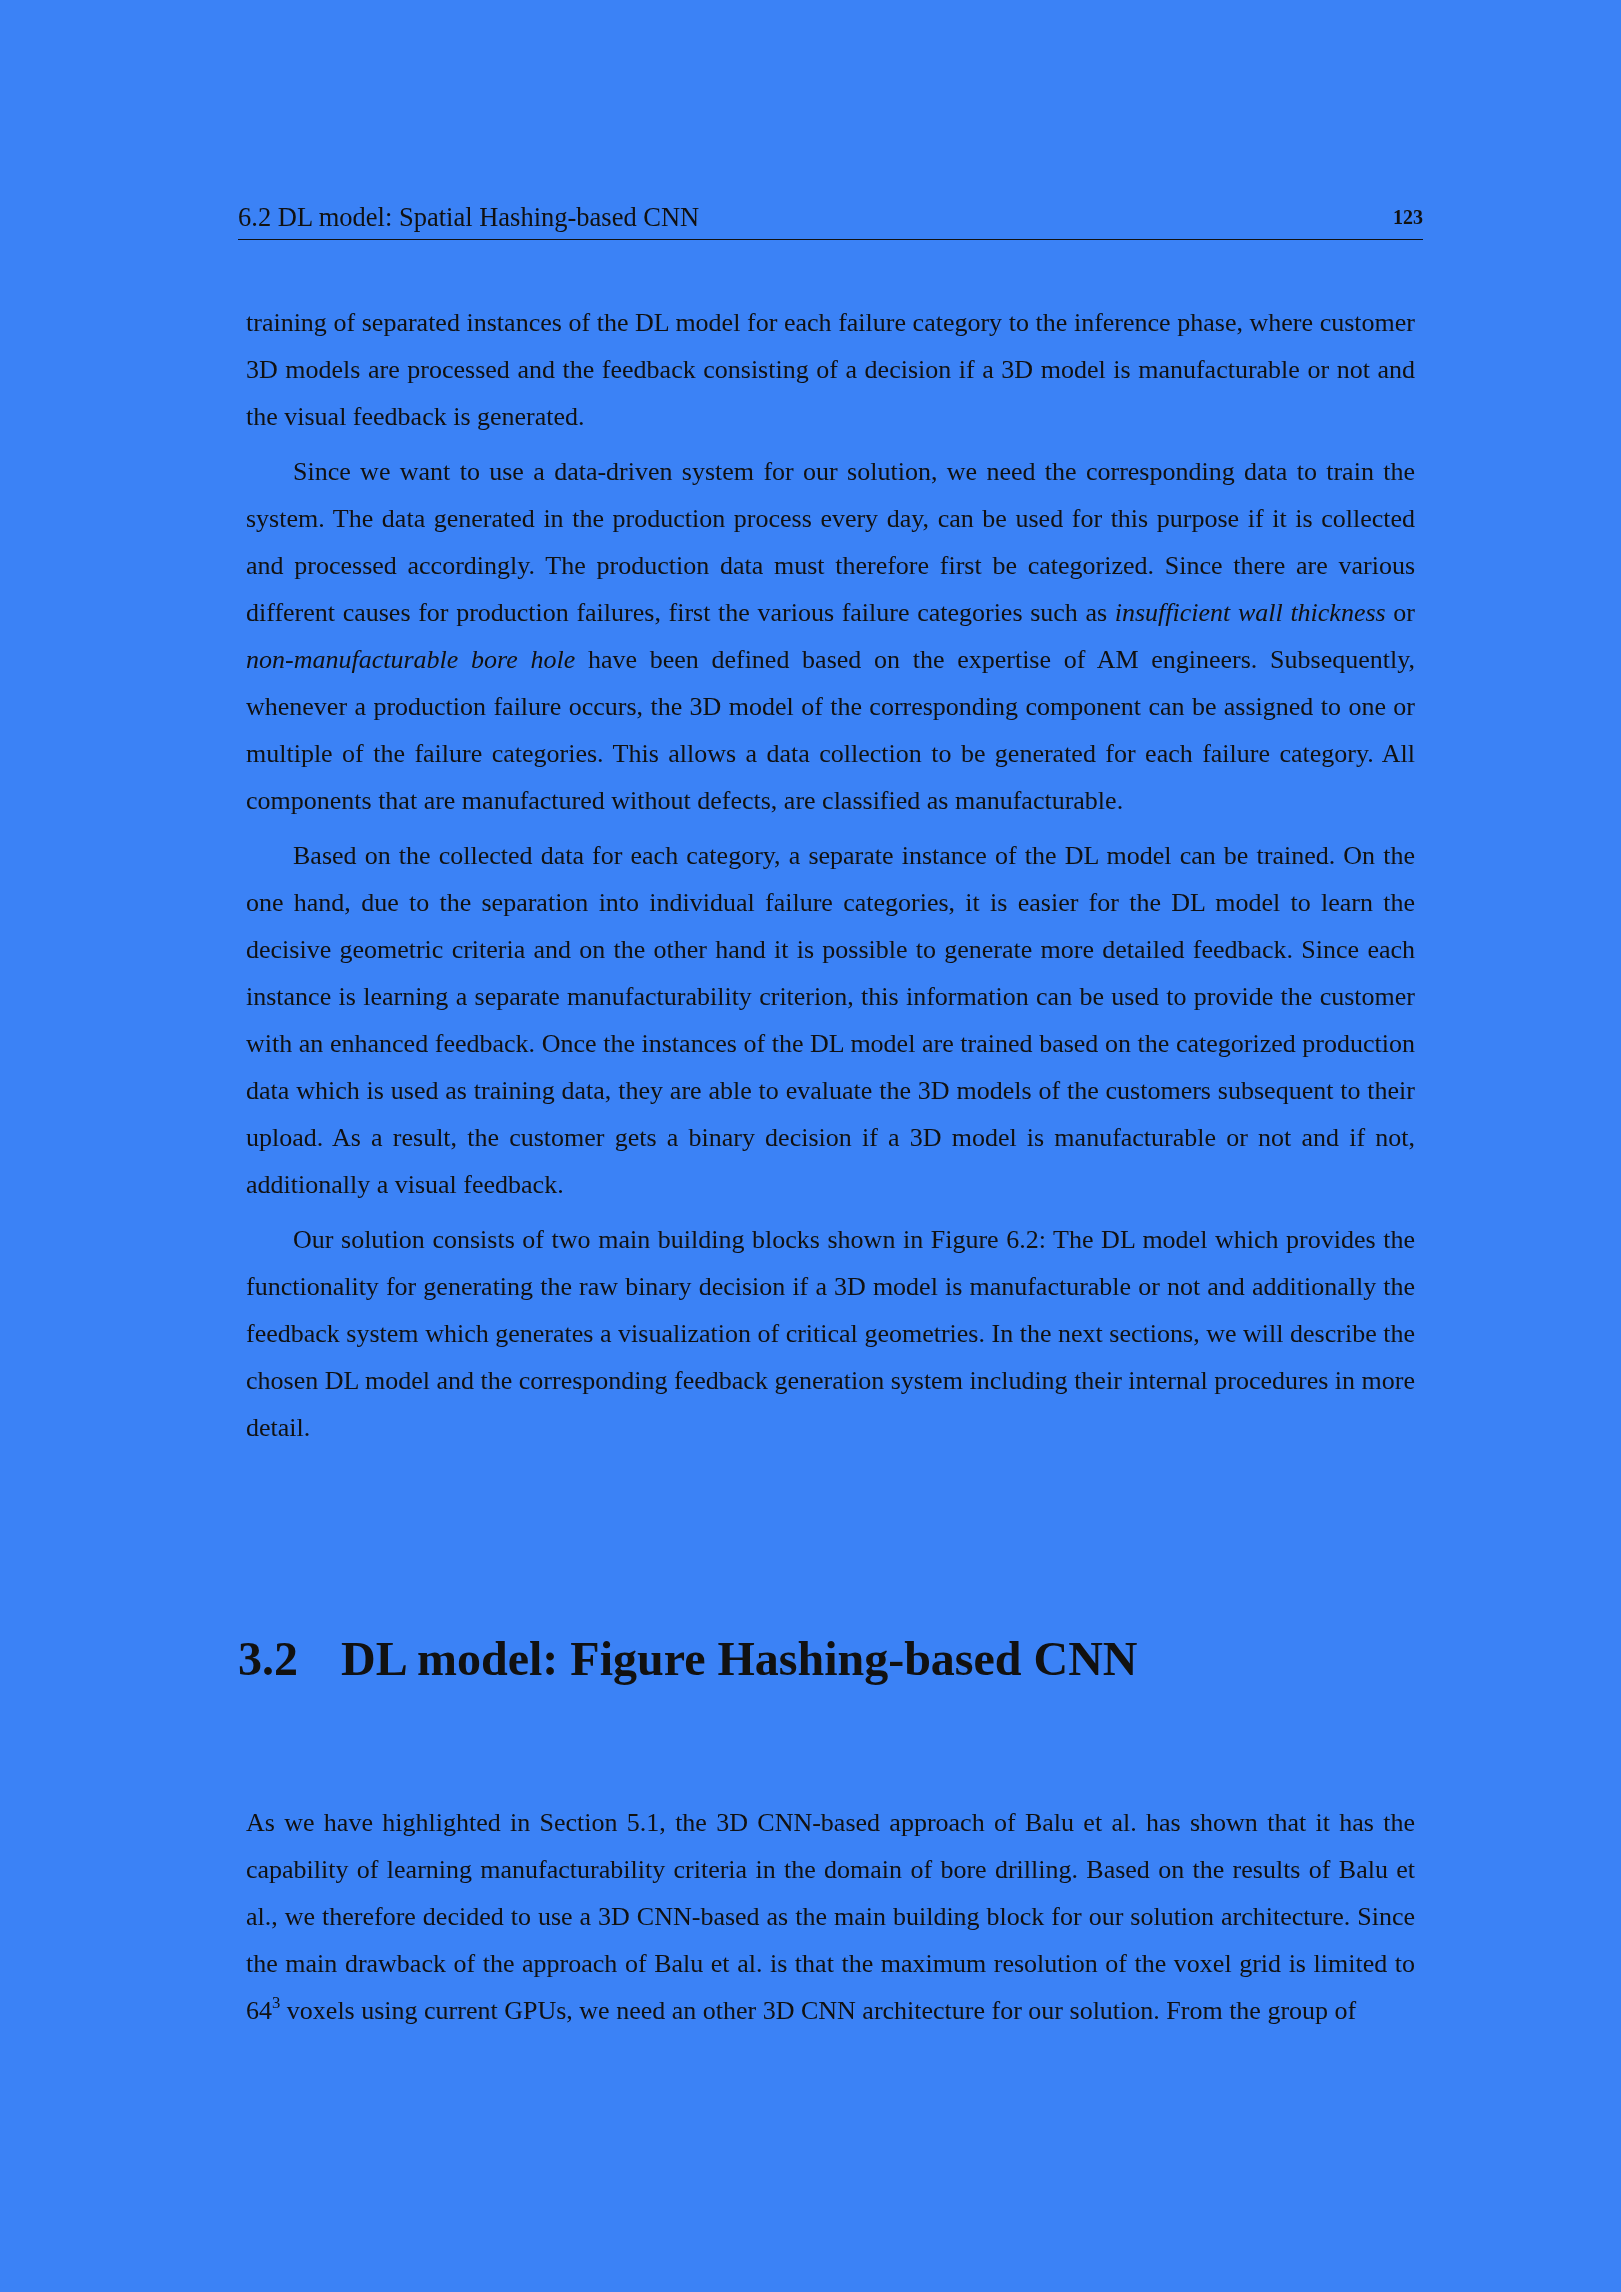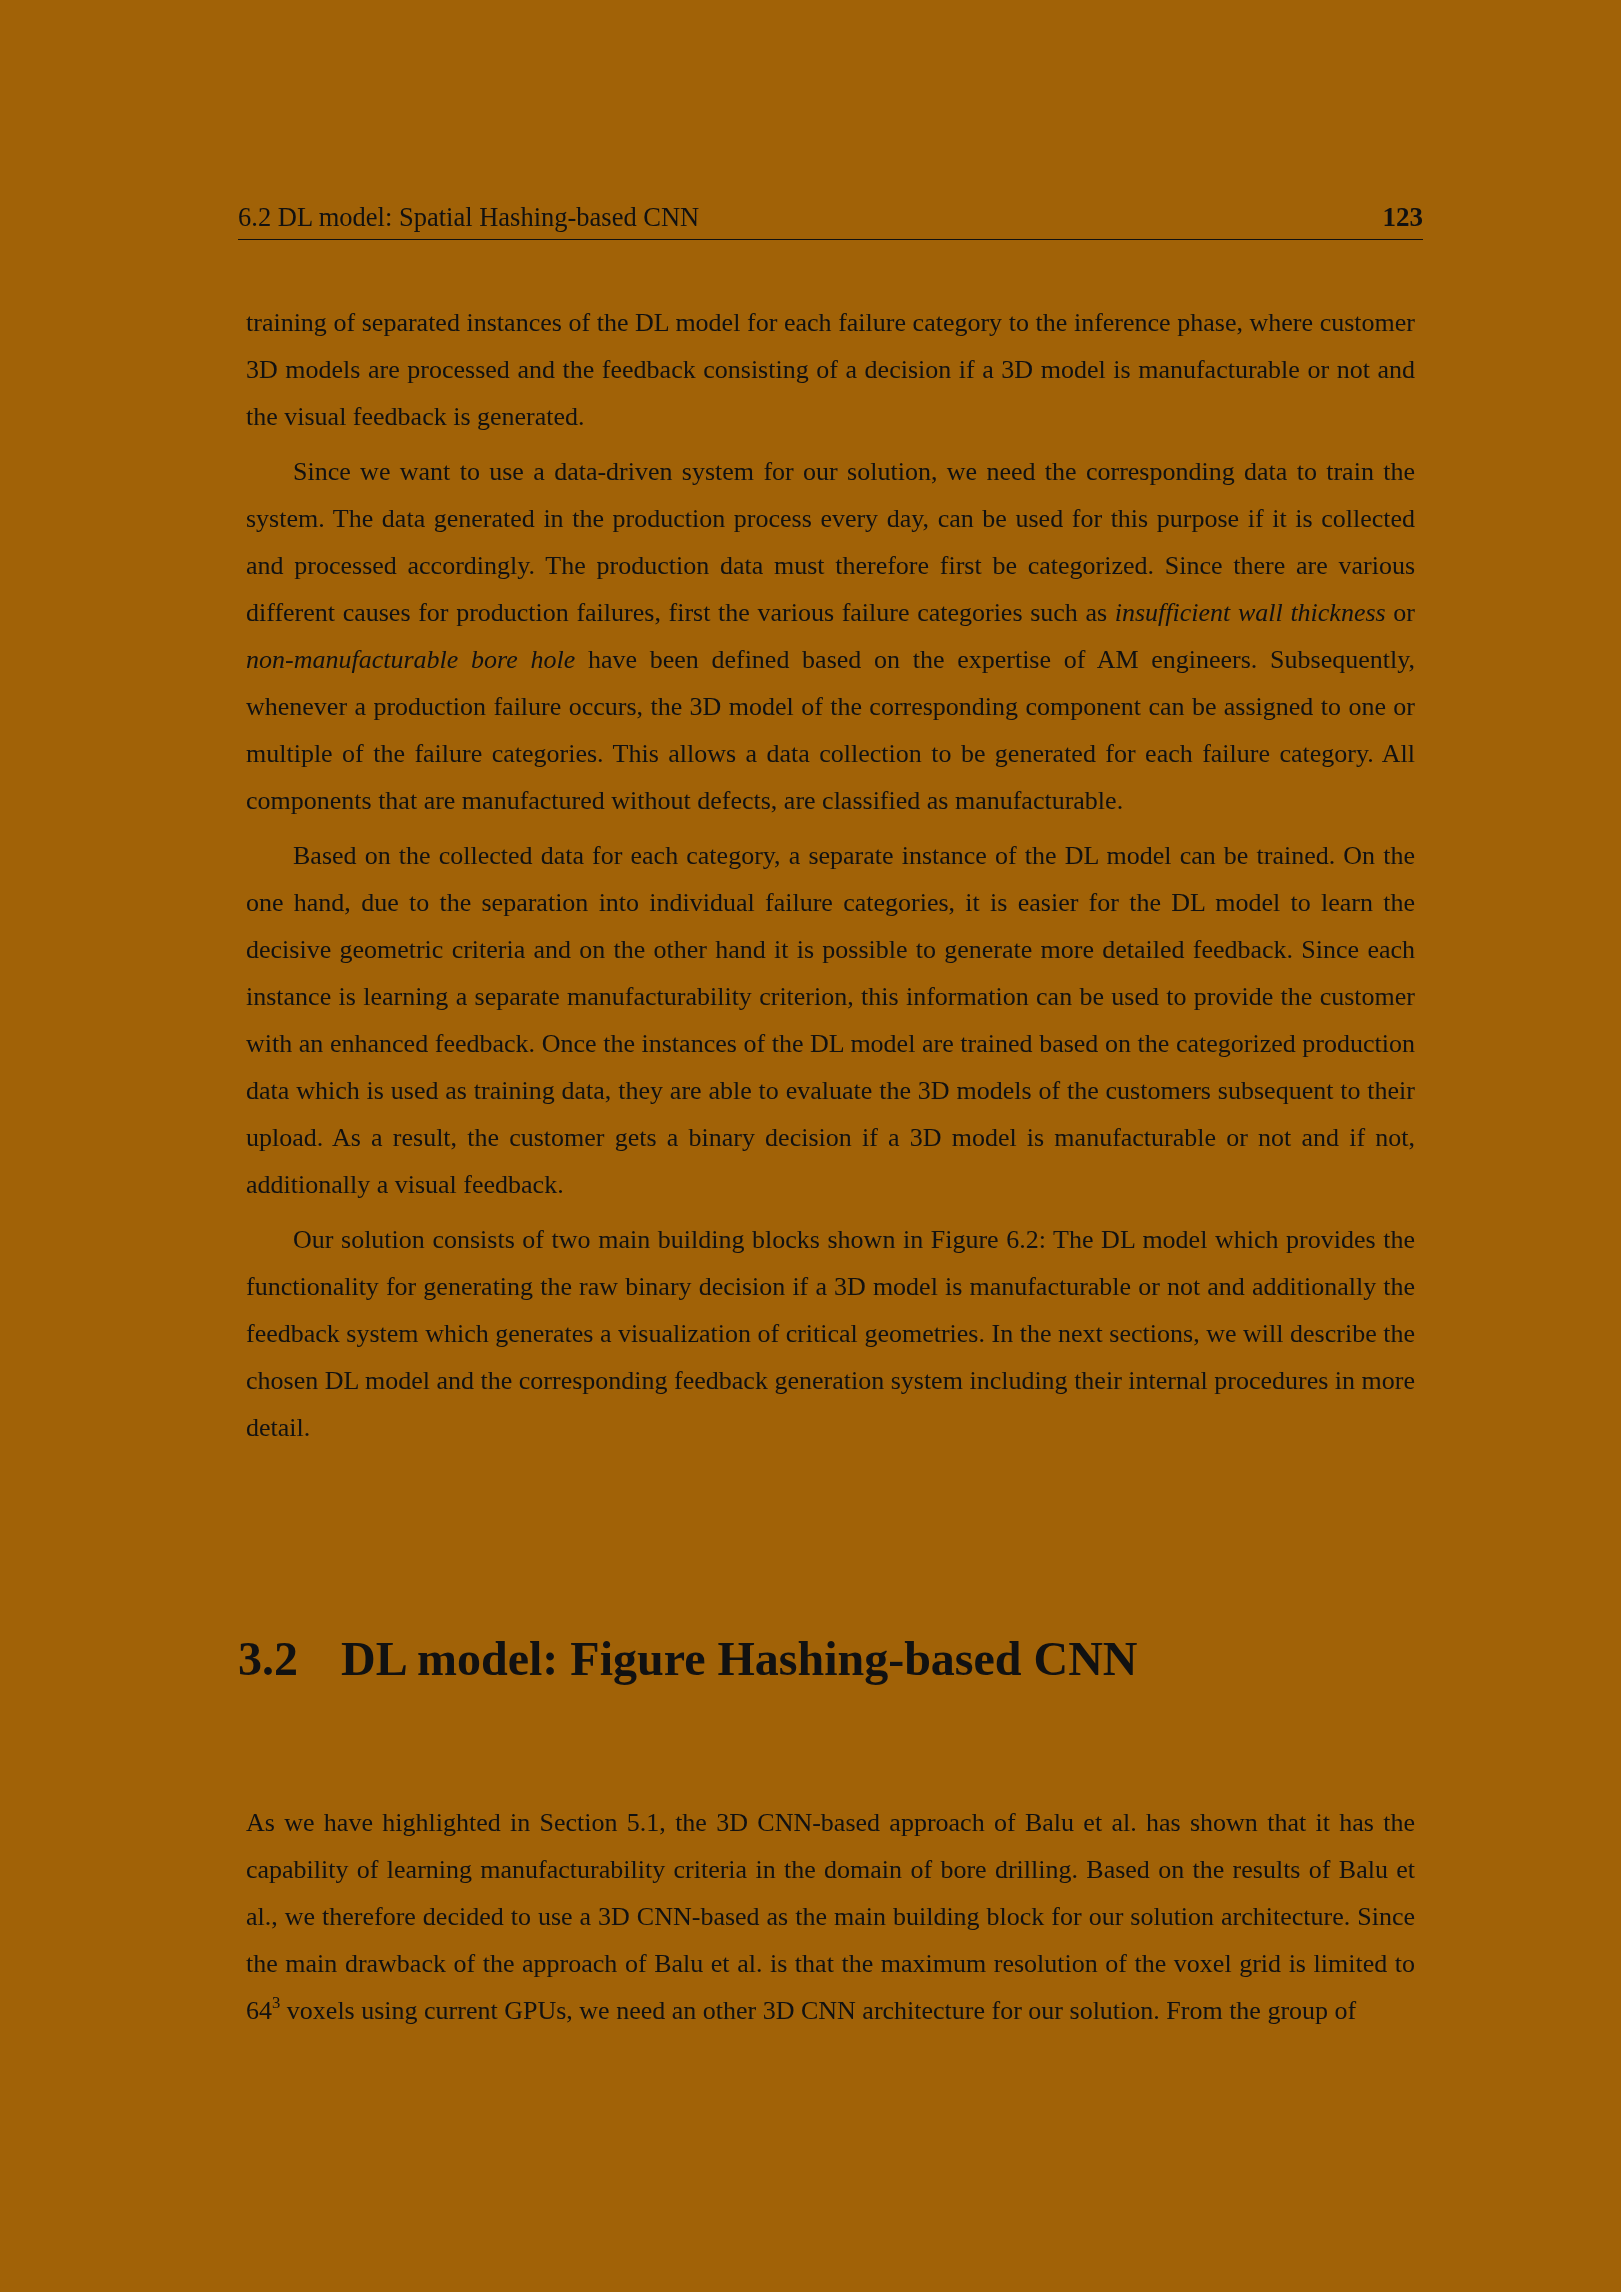--- a/index.html
+++ b/index.html
@@ -1,20 +1,20 @@
 <!DOCTYPE html>
 <html><head>
 <meta charset="utf-8">
 <style>
   html, body { margin: 0; padding: 0; background: #ffffff; }
   body { width: 1621px; height: 2293px; position: relative; overflow: hidden; }
-  .page { position: absolute; left: 0; top: 0; width: 1621px; height: 2293px; background: #a16207; color: #111; font-family: "Liberation Serif", "DejaVu Serif", serif; }
+  .page { position: absolute; left: 0; top: 0; width: 1621px; height: 2293px; background: #3b82f6; color: #111; font-family: "Liberation Serif", "DejaVu Serif", serif; }
   .running-header { position: absolute; left: 238px; top: 200px; width: 1185px; height: 39px; border-bottom: 1.5px solid #111; }
   .running-header .rh-title { position: absolute; left: 0; bottom: 5.9px; font-size: 26.5px; line-height: 31px; }
-  .running-header .rh-page { position: absolute; right: 0; bottom: 5.9px; font-size: 27px; line-height: 31px; font-weight: bold; }
+  .running-header .rh-page { position: absolute; right: 0; bottom: 5.9px; font-size: 20px; line-height: 31px; font-weight: bold; }
   .text-block { position: absolute; left: 238px; width: 1185px; font-size: 26px; line-height: 47px; text-align: justify; }
   .text-block p { margin: 8px; text-indent: 47px; }
   .text-block p.noindent { text-indent: 0; }
   .text-block p:last-child, .text-block p { text-align-last: left; }
   #block1 { top: 291px; }
   #block2 { top: 1791px; }
   .section-heading { position: absolute; left: 238px; top: 1631px; font-size: 48px; line-height: 55px; font-weight: bold; white-space: nowrap; }
   .section-heading .sec-num { display: inline-block; width: 103px; }
   sup { font-size: 16.7px; line-height: 0; vertical-align: 10.8px; }
   em { }

